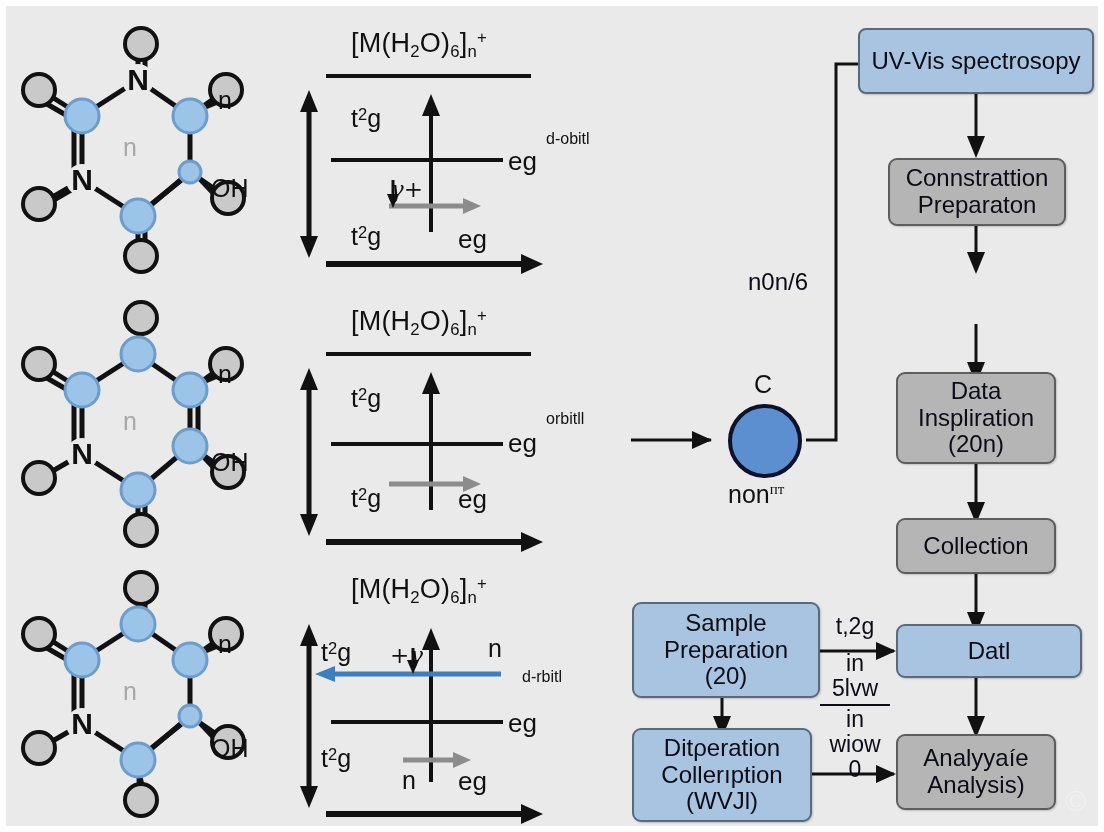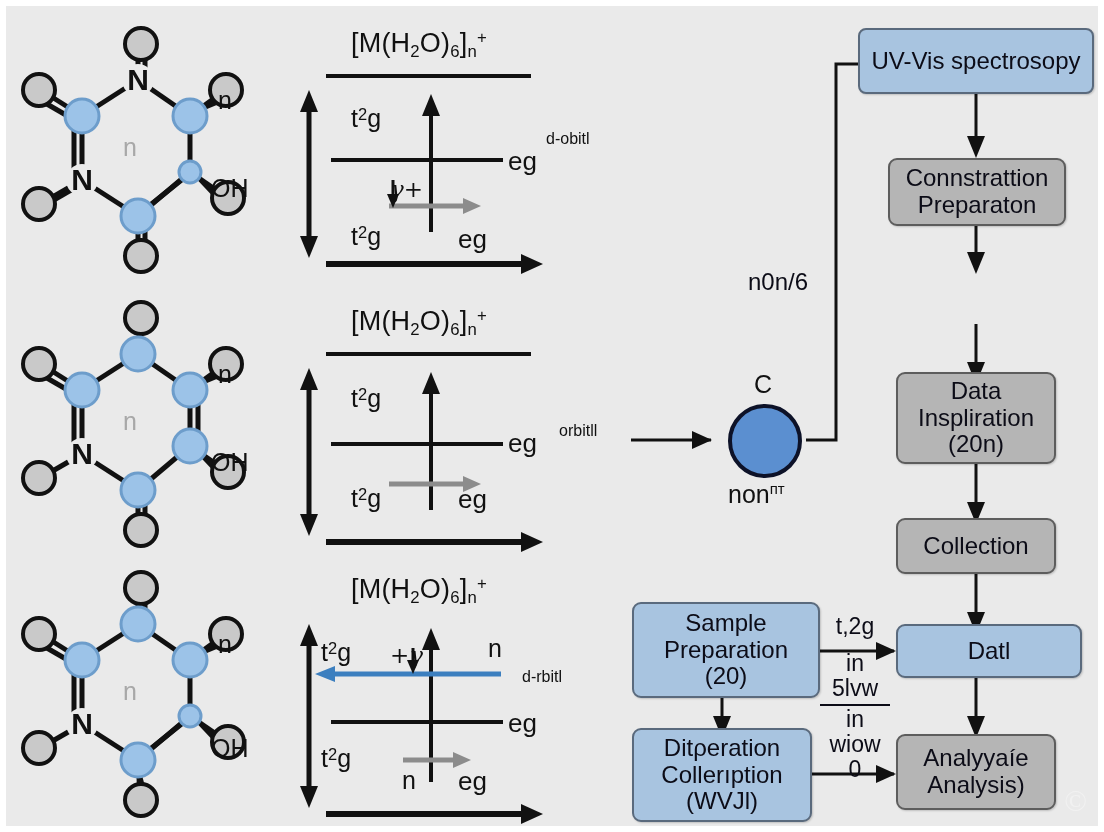--- a/index.html
+++ b/index.html
@@ -279,21 +279,21 @@
       <line x1="98" y1="142" x2="176" y2="142" stroke="#8c8c8c" stroke-width="5"></line>
       <polygon points="190,142 172,134 172,150" fill="#8c8c8c"></polygon>
       <line x1="35" y1="200" x2="236" y2="200" stroke="#111" stroke-width="6"></line>
       <polygon points="252,200 230,190 230,210" fill="#111"></polygon>
     </svg>
   </div>
   <div class="lbl t2g" style="left:345px;top:378px;">t<sup>2</sup>g</div>
   <div class="lbl t2g" style="left:345px;top:478px;">t<sup>2</sup>g</div>
   <div class="lbl eg" style="left:502px;top:422px;">eg</div>
   <div class="lbl eg" style="left:452px;top:478px;">eg</div>
-  <div class="lbl sideLbl" style="left:540px;top:416px;margin-left:13px;">orbitll</div>
+  <div class="lbl sideLbl" style="left:540px;top:404px;">orbitll</div>
 
   <div class="lbl formula" style="left:345px;top:568px;">
     [M(H<sub>2</sub>O)<sub>6</sub>]<sub>n</sub><sup>+</sup>
   </div>
   <div class="ed" style="left:285px;top:608px;">
     <svg width="270" height="220" viewBox="0 0 270 220">
       <line x1="18" y1="24" x2="18" y2="180" stroke="#111" stroke-width="5"></line>
       <polygon points="18,10 9,32 27,32" fill="#111"></polygon>
       <polygon points="18,194 9,172 27,172" fill="#111"></polygon>
       <line x1="140" y1="30" x2="140" y2="168" stroke="#111" stroke-width="4"></line>
@@ -392,21 +392,21 @@
   </div>
 
   <div class="node blue" style="left:626px;top:722px;width:180px;height:94px;white-space:pre-line;">
     <span>Ditρeration
 Collerıption
 (WVJl)</span>
   </div>
 
   <div class="circleNode" style="left:722px;top:398px;width:74px;height:74px;"></div>
   <div class="lbl" style="left:748px;top:364px;font-size:25px;">C</div>
-  <div class="lbl" style="left:722px;top:474px;font-size:25px;"><span>non</span><sup style="font-size:.6em;">пт</sup></div>
+  <div class="lbl" style="left:722px;top:474px;font-size:25px;"><span>non</span><sup style="font-size:.6em;font-family:Liberation Serif, serif;">пт</sup></div>
 
   <div class="edgeLbl" style="left:742px;top:262px;">n0n/6</div>
 
   <div class="stackLbl" style="left:812px;top:608px;width:74px;">
     <div>t,2g</div>
     <div style="margin-top:12px;">in</div>
     <div>5lvw</div>
     <span class="rule"></span>
     <div>in</div>
     <div>wiow</div>

